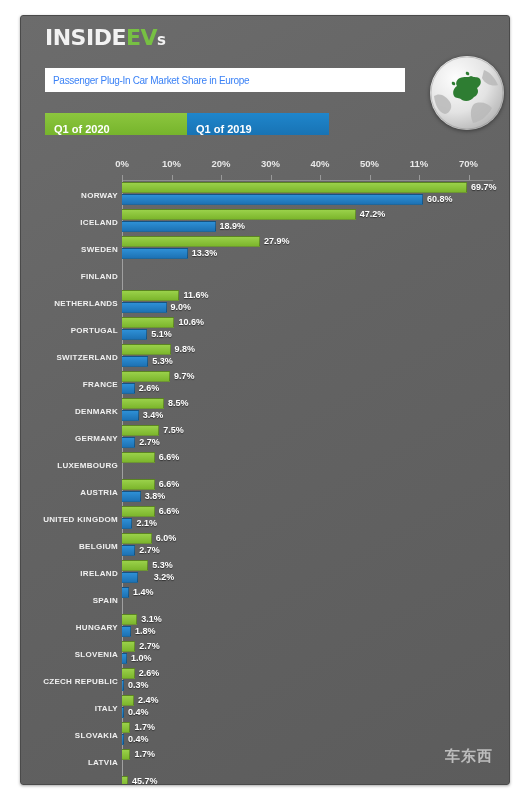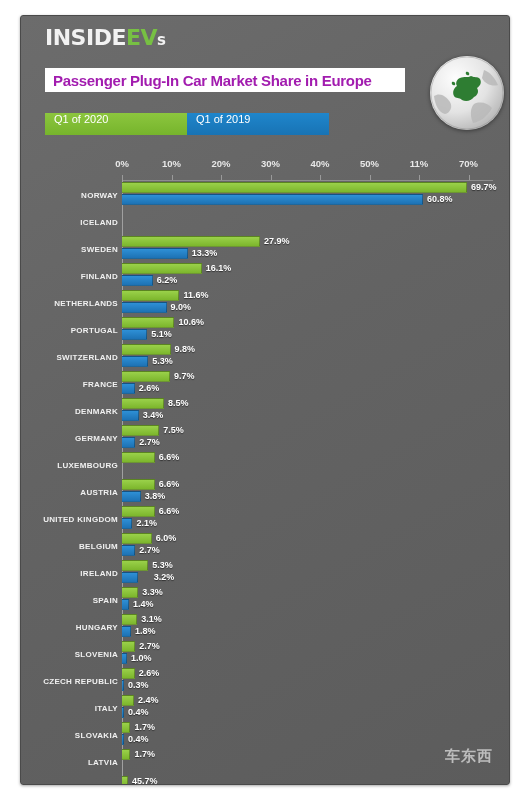--- a/index.html
+++ b/index.html
@@ -33,32 +33,32 @@
   #logo .s  { font-size: 15px; }
 
   #title-bar {
     position: absolute; left: 24px; top: 52px;
     width: 360px; height: 24px;
     background: #ffffff;
     display: flex; align-items: center;
     padding-left: 8px;
   }
   #title-bar span {
-    font-size: 15px; font-weight: bold; color: #a21caf;
+    font-size: 10px; font-weight: normal; color: #3b82f6;
     letter-spacing: -0.3px; white-space: nowrap;
   }
 
   #legend {
     position: absolute; left: 24px; top: 97px;
     height: 22px; display: flex;
   }
   .legend-item {
-    display: flex; align-items: flex-start;
+    display: flex; align-items: flex-end;
     padding-left: 9px; padding-right: 5px;
-    font-size: 11px; font-weight: normal; color: #ffffff;
+    font-size: 11px; font-weight: bold; color: #ffffff;
     white-space: nowrap;
   }
   #legend-2020 { width: 142px; background: linear-gradient(#8cc63e, #76b42c); }
   #legend-2019 { width: 142px; background: linear-gradient(#1f86cc, #1873b4); }
 
   #globe {
     position: absolute; left: 409px; top: 40px;
     width: 74px; height: 74px; border-radius: 50%;
     background: radial-gradient(circle at 34% 30%, #fdfdfd 0%, #e3e3e3 48%, #b8b8b8 78%, #8f8f8f 100%);
     box-shadow: 0 1px 4px rgba(0,0,0,0.45);
@@ -203,46 +203,46 @@
               <div class="bar-value" style="left: 349.015px;">69.7%</div>
             </div>
             <div class="bar-line">
               <div class="bar blue" style="width: 300.96px;"></div>
               <div class="bar-value" style="left: 304.96px;">60.8%</div>
             </div>
           </div>
         </div>
         <div class="row">
           <div class="row-label">ICELAND</div>
+          <div class="bar-wrap">
+            <div class="bar-line">
+              <div class="bar green" style="width: 233.64px;"></div>
+              <div class="bar-value" style="left: 237.64px;">47.2%</div>
+            </div>
+            <div class="bar-line">
+              <div class="bar blue" style="width: 93.555px;"></div>
+              <div class="bar-value" style="left: 97.555px;">18.9%</div>
+            </div>
+          </div>
         </div>
         <div class="row">
           <div class="row-label">SWEDEN</div>
           <div class="bar-wrap">
             <div class="bar-line">
               <div class="bar green" style="width: 138.105px;"></div>
               <div class="bar-value" style="left: 142.105px;">27.9%</div>
             </div>
             <div class="bar-line">
               <div class="bar blue" style="width: 65.835px;"></div>
               <div class="bar-value" style="left: 69.835px;">13.3%</div>
             </div>
           </div>
         </div>
         <div class="row">
           <div class="row-label">FINLAND</div>
-          <div class="bar-wrap">
-            <div class="bar-line">
-              <div class="bar green" style="width: 79.695px;"></div>
-              <div class="bar-value" style="left: 83.695px;">16.1%</div>
-            </div>
-            <div class="bar-line">
-              <div class="bar blue" style="width: 30.69px;"></div>
-              <div class="bar-value" style="left: 34.69px;">6.2%</div>
-            </div>
-          </div>
         </div>
         <div class="row">
           <div class="row-label">NETHERLANDS</div>
           <div class="bar-wrap">
             <div class="bar-line">
               <div class="bar green" style="width: 57.42px;"></div>
               <div class="bar-value" style="left: 61.42px;">11.6%</div>
             </div>
             <div class="bar-line">
               <div class="bar blue" style="width: 44.55px;"></div>
@@ -374,24 +374,20 @@
             <div class="bar-line">
               <div class="bar blue" style="width: 15.84px;"></div>
               <div class="bar-value" style="left: 19.84px; padding-left: 12px;">3.2%</div>
             </div>
           </div>
         </div>
         <div class="row">
           <div class="row-label">SPAIN</div>
           <div class="bar-wrap">
             <div class="bar-line">
-              <div class="bar green" style="width: 16.335px;"></div>
-              <div class="bar-value" style="left: 20.335px;">3.3%</div>
-            </div>
-            <div class="bar-line">
               <div class="bar blue" style="width: 6.93px;"></div>
               <div class="bar-value" style="left: 10.93px;">1.4%</div>
             </div>
           </div>
         </div>
         <div class="row">
           <div class="row-label">HUNGARY</div>
           <div class="bar-wrap">
             <div class="bar-line">
               <div class="bar green" style="width: 15.345px;"></div>

